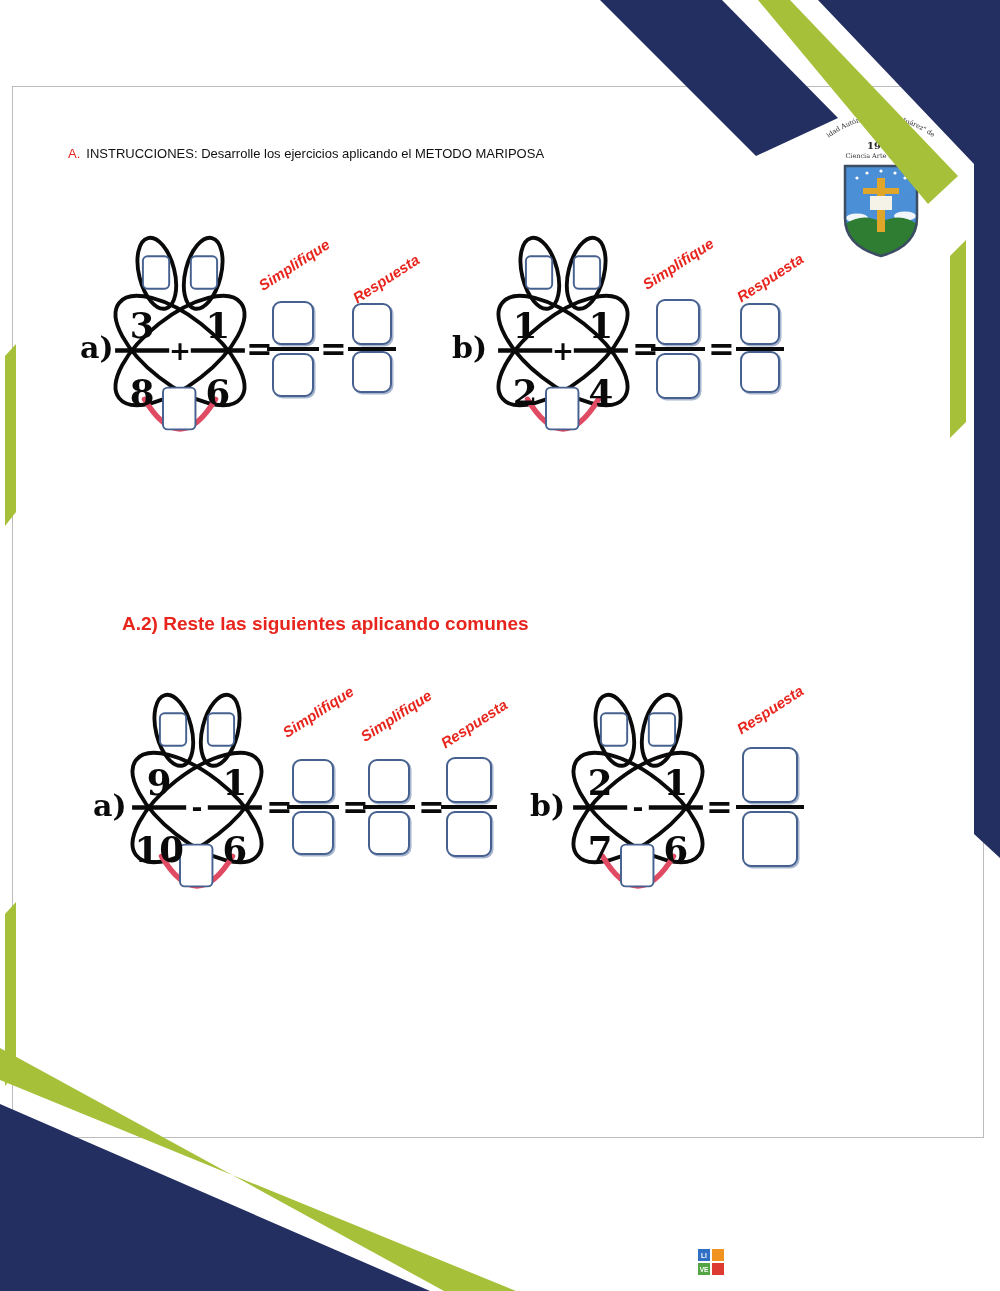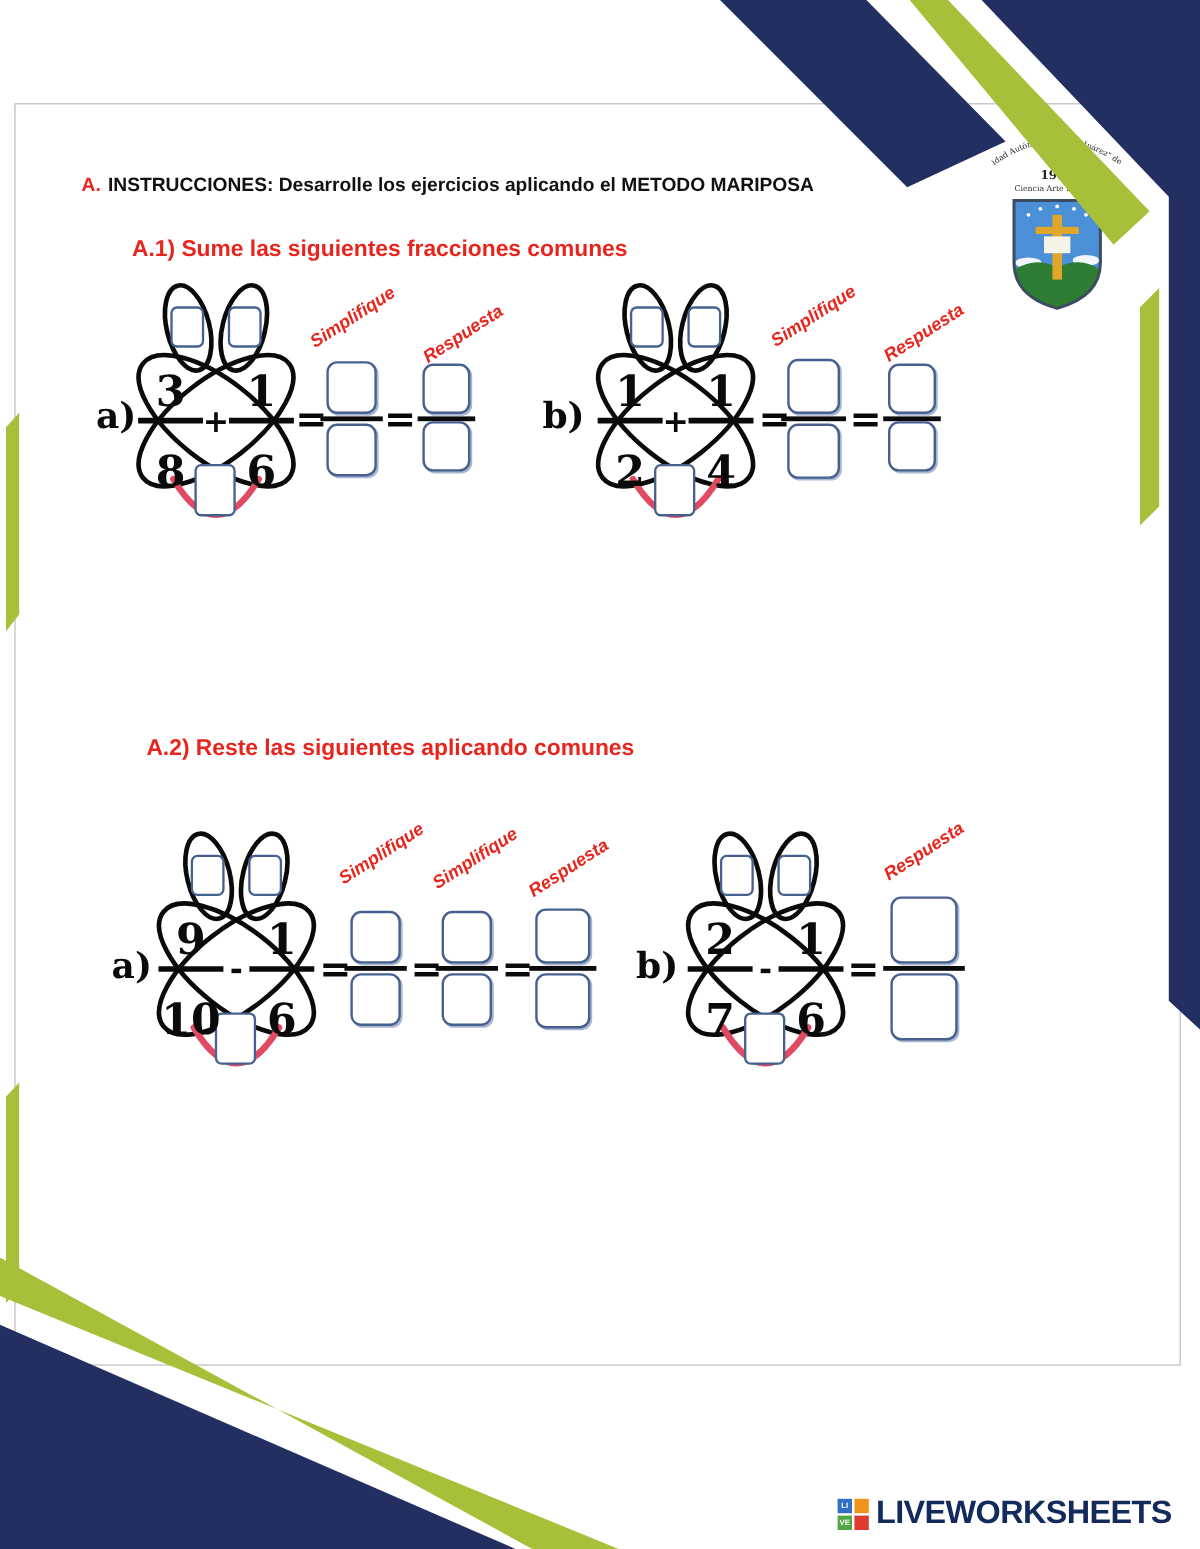--- a/index.html
+++ b/index.html
@@ -8,21 +8,21 @@
     position:relative; background:#ffffff; overflow:hidden;
     font-family:"Liberation Sans", sans-serif;
   }
   .sheet {
     position:absolute; left:12px; top:86px; width:972px; height:1052px;
     background:#ffffff; border:1px solid #bcbcbc; z-index:1;
   }
   .content { position:absolute; left:0; top:0; width:1000px; height:1291px; z-index:3; }
   .deco { position:absolute; left:0; top:0; width:1000px; height:1291px; z-index:5; pointer-events:none; }
 
-  .instr { position:absolute; left:68px; top:146px; font-size:16px; font-weight:bold; color:#111; white-space:nowrap; }
+  .instr { position:absolute; left:68px; top:146px; font-size:13px; font-weight:normal; color:#111; white-space:nowrap; }
   .instr .red { color:#e8251d; margin-right:6px; }
   .sec-title { position:absolute; font-size:19px; font-weight:bold; color:#e8251d; white-space:nowrap; }
 
   .ex-label { position:absolute; font-size:30px; font-weight:bold; font-family:"DejaVu Serif", serif; color:#0a0a0a; }
   .eq { position:absolute; font-size:32px; font-weight:900; color:#0a0a0a; font-family:"DejaVu Sans", sans-serif; }
 
   .butterfly { position:absolute; width:170px; height:232px; overflow:visible; }
   .wing   { fill:none; stroke:#0a0a0a; stroke-width:5; }
   .redarc { fill:none; stroke:#e04a63; stroke-width:7; stroke-linecap:round; }
   .fbox   { fill:#ffffff; stroke:#46618f; stroke-width:2.5; }
@@ -89,21 +89,20 @@
         <ellipse cx="66" cy="54" rx="11" ry="4.5" fill="#ffffff" opacity="0.92"></ellipse>
         <path d="M6,62 Q24,50 42,60 Q62,50 78,62 V94 H6 Z" fill="#2e7d33"></path>
         <rect x="38" y="16" width="8" height="54" fill="#e0a62a"></rect>
         <rect x="24" y="26" width="36" height="6" fill="#e0a62a"></rect>
         <rect x="31" y="34" width="22" height="14" fill="#f5f2e8"></rect>
       </g>
       <path d="M6,4 H78 V56 Q78,84 42,94 Q6,84 6,56 Z" fill="none" stroke="#3c4c63" stroke-width="2.5"></path>
     </svg>
   </div>
 
-  <div class="sec-title" style="left:110px;top:197px;">A.1) Sume las siguientes fracciones comunes</div>
 
   <span class="ex-label" style="left:80px;top:330px;">a)</span>
   <svg class="butterfly" style="left:95px;top:233px;" viewBox="0 0 220 300">
     <ellipse class="wing" cx="80" cy="52" rx="23" ry="47" transform="rotate(-14 80 52)"></ellipse>
     <ellipse class="wing" cx="140" cy="52" rx="23" ry="47" transform="rotate(14 140 52)"></ellipse>
     <ellipse class="wing" cx="110" cy="152" rx="100" ry="44" transform="rotate(-38 110 152)"></ellipse>
     <ellipse class="wing" cx="110" cy="152" rx="100" ry="44" transform="rotate(38 110 152)"></ellipse>
     <path class="redarc" d="M64,215 Q110,292 156,215"></path>
     <rect class="fbox" x="62" y="30" width="34" height="42" rx="6"></rect>
     <rect class="fbox" x="124" y="30" width="34" height="42" rx="6"></rect>
@@ -215,21 +214,20 @@
   <div class="abox" style="left:742px;top:747px;width:56px;height:56px;"></div>
   <div class="abar" style="left:736px;top:805px;width:68px;"></div>
   <div class="abox" style="left:742px;top:811px;width:56px;height:56px;"></div>
 
   <div class="footer-logo">
     <div class="lg-blue">LI</div>
     <div class="lg-orange"></div>
     <div class="lg-green">VE</div>
     <div class="lg-red"></div>
   </div>
-  <div class="footer-text">LIVEWORKSHEETS</div>
 
 </div>
 
 <svg class="deco" viewBox="0 0 1000 1291">
   <polygon points="600,0 722,0 838,118 756,156" fill="#232e61"></polygon>
   <polygon points="758,0 790,0 958,176 928,204" fill="#a6c03a"></polygon>
   <polygon points="818,0 1000,0 1000,858 974,834 974,164" fill="#232e61"></polygon>
   <polygon points="950,256 966,240 966,422 950,438" fill="#a6c03a"></polygon>
   <polygon points="0,1104 430,1291 0,1291" fill="#232e61"></polygon>
   <polygon points="0,1048 0,1080 516,1291 444,1291" fill="#a6c03a"></polygon>

